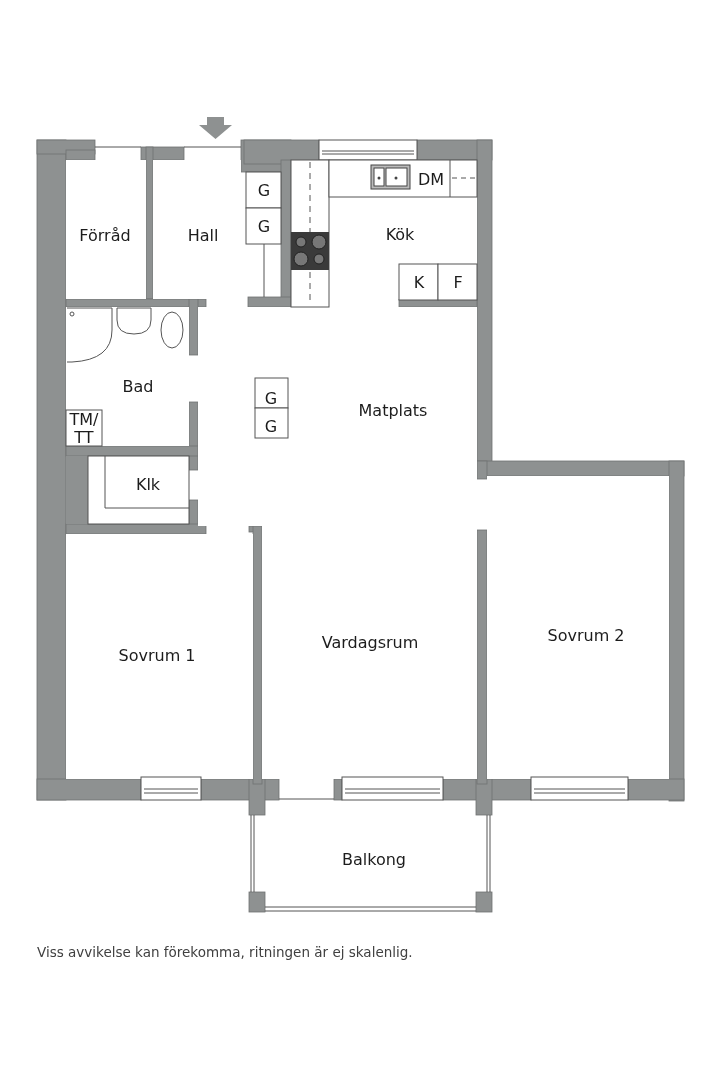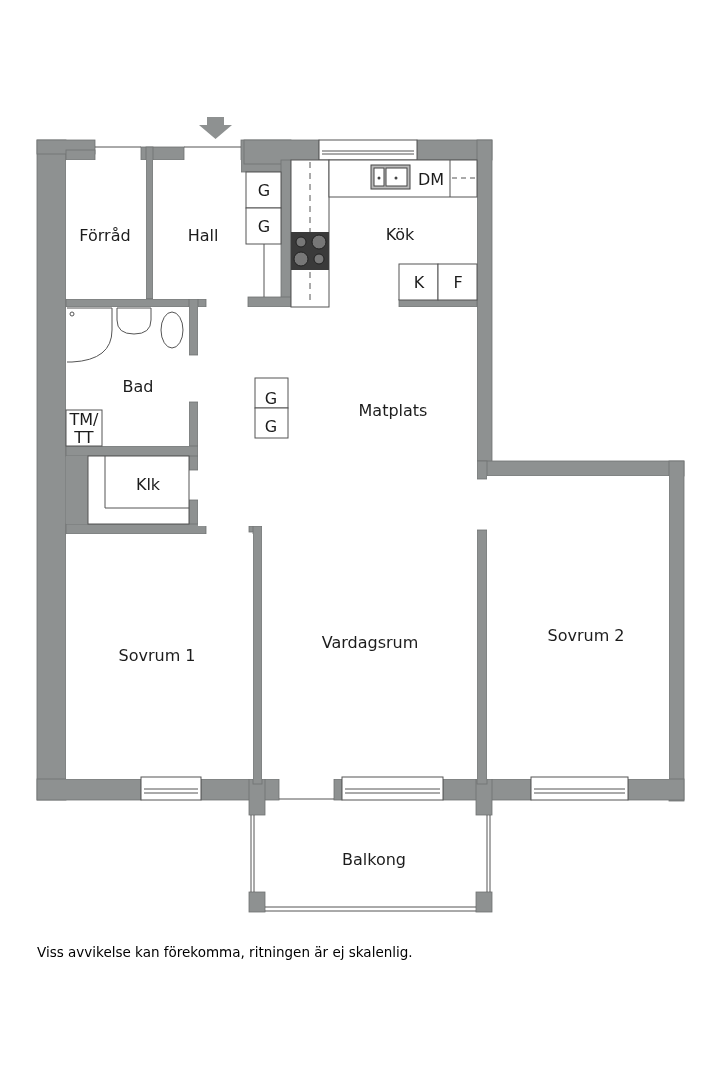--- a/index.html
+++ b/index.html
@@ -3,21 +3,21 @@
 <meta charset="utf-8">
 <style>
   html, body { margin:0; padding:0; background:#ffffff; }
   body { width:720px; height:1080px; position:relative; overflow:hidden; font-family:"DejaVu Sans","Liberation Sans",sans-serif; }
   #plan { position:absolute; left:0; top:0; width:720px; height:1080px; }
   .wall { fill:#8e9191; stroke:#6f7272; stroke-width:0.8; }
   .line { fill:none; stroke:#555; stroke-width:1; }
   .fix { fill:#fff; stroke:#555; stroke-width:1; }
   .label { font-family:"DejaVu Sans","Liberation Sans",sans-serif; font-size:16px; fill:#1c1c1c; }
   .small { font-size:16px; }
-  .note { position:absolute; left:37px; top:944px; font-size:13.5px; color:#000000; font-family:"DejaVu Sans","Liberation Sans",sans-serif; }
+  .note { position:absolute; left:37px; top:944px; font-size:13.5px; color:#404040; font-family:"DejaVu Sans","Liberation Sans",sans-serif; }
 </style>
 </head>
 <body>
 
 <svg id="plan" viewBox="0 0 720 1080" xmlns="http://www.w3.org/2000/svg">
 
   <polygon points="207,117 224,117 224,125 232,125 215.5,139 199,125 207,125" fill="#8e9191"></polygon>
 
   <g>
 

